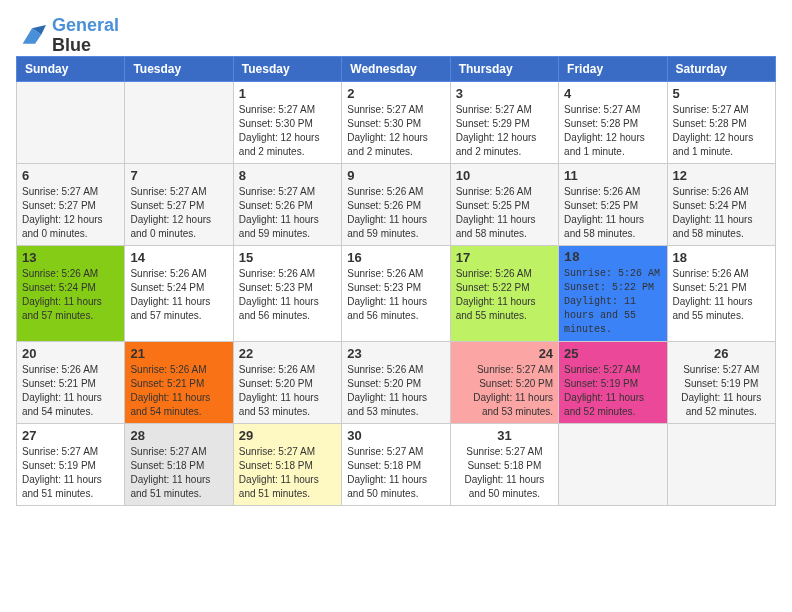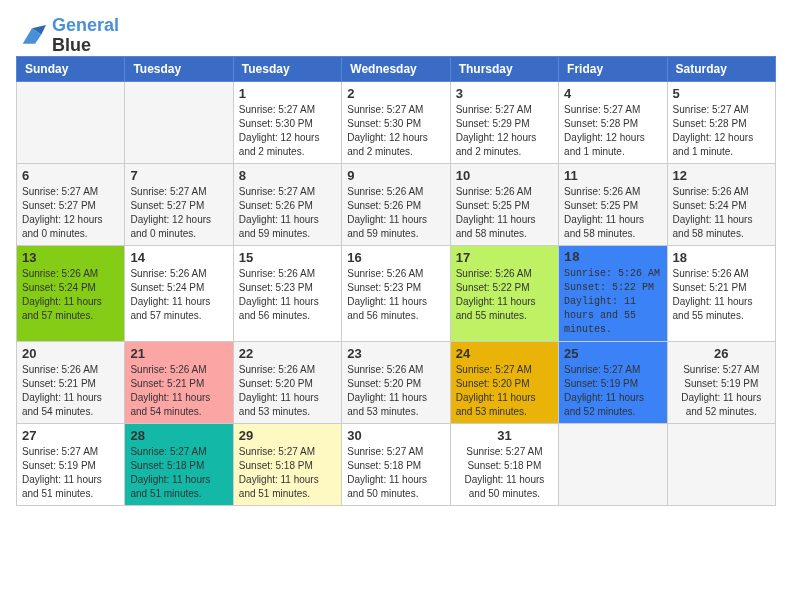--- a/index.html
+++ b/index.html
@@ -245,65 +245,65 @@
 Daylight: 11 hours and 55 minutes.</div>
         </td>
       </tr>
       <tr>
         <td style="background: rgb(245, 245, 245);">
           <span class="day-number">20</span>
           <div class="day-info" style="white-space: pre-line;">Sunrise: 5:26 AM
 Sunset: 5:21 PM
 Daylight: 11 hours and 54 minutes.</div>
         </td>
-        <td style="background: #fca5a5; margin-left: 48px;">
+        <td style="background: #f97316; margin-left: 48px;">
           <span class="day-number">21</span>
           <div class="day-info" style="white-space: pre-line;">Sunrise: 5:26 AM
 Sunset: 5:21 PM
 Daylight: 11 hours and 54 minutes.</div>
         </td>
         <td style="background: rgb(245, 245, 245);">
           <span class="day-number">22</span>
           <div class="day-info" style="white-space: pre-line;">Sunrise: 5:26 AM
 Sunset: 5:20 PM
 Daylight: 11 hours and 53 minutes.</div>
         </td>
         <td style="background: rgb(245, 245, 245);">
           <span class="day-number">23</span>
           <div class="day-info" style="white-space: pre-line;">Sunrise: 5:26 AM
 Sunset: 5:20 PM
 Daylight: 11 hours and 53 minutes.</div>
         </td>
-        <td style="background: #eab308;">
+        <td style="background: #fca5a5; text-align: right;">
           <span class="day-number">24</span>
           <div class="day-info" style="white-space: pre-line;">Sunrise: 5:27 AM
 Sunset: 5:20 PM
 Daylight: 11 hours and 53 minutes.</div>
         </td>
-        <td style="background: #3b82f6;">
+        <td style="background: #ec4899;">
           <span class="day-number">25</span>
           <div class="day-info" style="white-space: pre-line;">Sunrise: 5:27 AM
 Sunset: 5:19 PM
 Daylight: 11 hours and 52 minutes.</div>
         </td>
         <td style="background: rgb(245, 245, 245); text-align: center;">
           <span class="day-number">26</span>
           <div class="day-info" style="white-space: pre-line;">Sunrise: 5:27 AM
 Sunset: 5:19 PM
 Daylight: 11 hours and 52 minutes.</div>
         </td>
       </tr>
       <tr>
         <td style="background: rgb(255, 255, 255);">
           <span class="day-number">27</span>
           <div class="day-info" style="white-space: pre-line;">Sunrise: 5:27 AM
 Sunset: 5:19 PM
 Daylight: 11 hours and 51 minutes.</div>
         </td>
-        <td style="background: #14b8a6;">
+        <td style="background: #e5e5e5;">
           <span class="day-number">28</span>
           <div class="day-info" style="white-space: pre-line;">Sunrise: 5:27 AM
 Sunset: 5:18 PM
 Daylight: 11 hours and 51 minutes.</div>
         </td>
         <td style="background: #fef9c3;">
           <span class="day-number">29</span>
           <div class="day-info" style="white-space: pre-line;">Sunrise: 5:27 AM
 Sunset: 5:18 PM
 Daylight: 11 hours and 51 minutes.</div>

